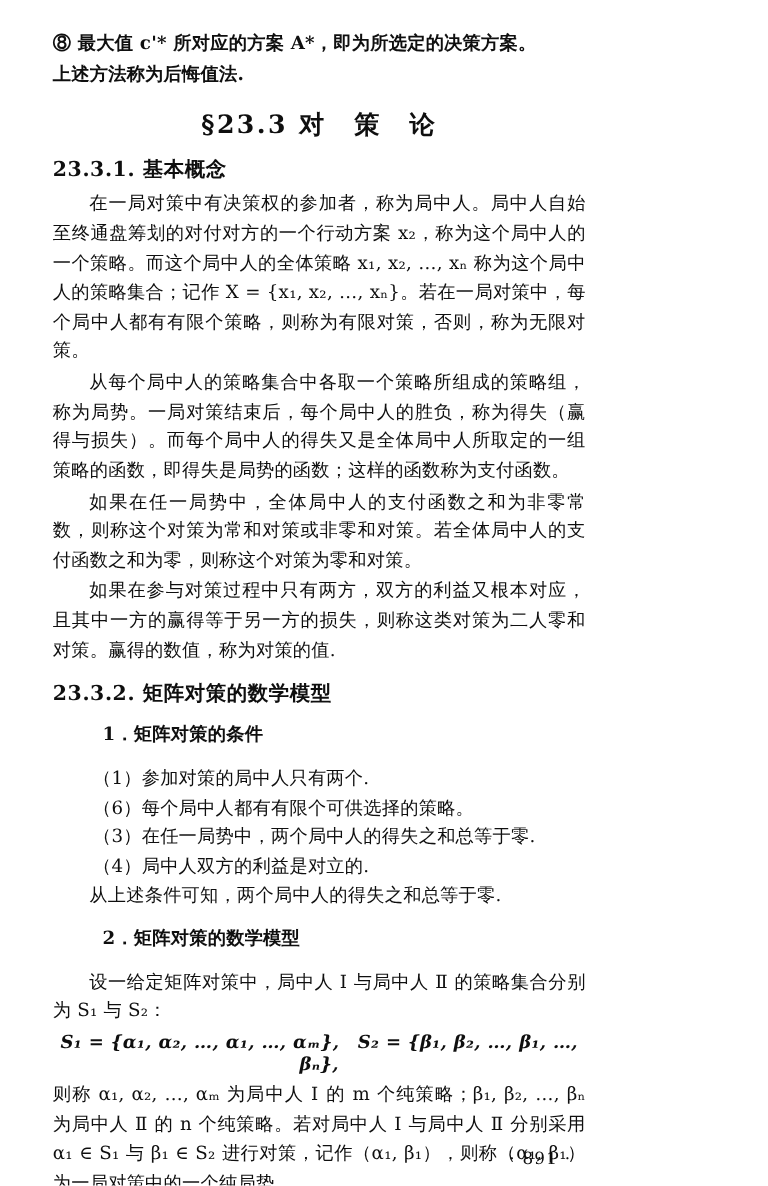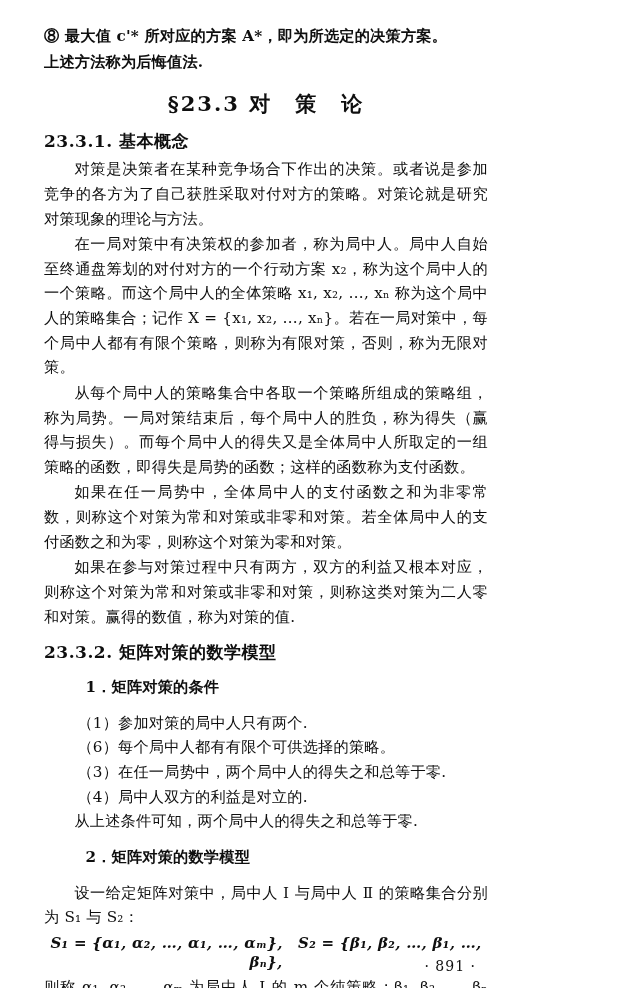--- a/index.html
+++ b/index.html
@@ -98,25 +98,24 @@
   <p class="para noindent topline b">⑧ 最大值 c'* 所对应的方案 A*，即为所选定的决策方案。</p>
   <p class="para noindent b">上述方法称为后悔值法.</p>
 
   <h1 class="section-title">
     <span>§23.3</span>
     <span>对　策　论</span>
   </h1>
 
   <h2 class="sub-title">23.3.1. 基本概念</h2>
 
-  <p class="para indent2">对策是决策者在某种竞争场合下作出的决策。或者说是参加竞争的各方为了自己获胜采取对付对方的策略。对策论就是研究对策现象的理论与方法。</p>
   <p class="para indent2">在一局对策中有决策权的参加者，称为局中人。局中人自始至终通盘筹划的对付对方的一个行动方案 x₂，称为这个局中人的一个策略。而这个局中人的全体策略 x₁, x₂, …, xₙ 称为这个局中人的策略集合；记作 X = {x₁, x₂, …, xₙ}。若在一局对策中，每个局中人都有有限个策略，则称为有限对策，否则，称为无限对策。</p>
   <p class="para indent2">从每个局中人的策略集合中各取一个策略所组成的策略组，称为局势。一局对策结束后，每个局中人的胜负，称为得失（赢得与损失）。而每个局中人的得失又是全体局中人所取定的一组策略的函数，即得失是局势的函数；这样的函数称为支付函数。</p>
   <p class="para indent2">如果在任一局势中，全体局中人的支付函数之和为非零常数，则称这个对策为常和对策或非零和对策。若全体局中人的支付函数之和为零，则称这个对策为零和对策。</p>
-  <p class="para indent2">如果在参与对策过程中只有两方，双方的利益又根本对应，则称这个对策为常和对策或非零和对策，则称这类对策为二人零和对策。赢得的数值，称为对策的值.</p>
+  <p class="para indent2">如果在参与对策过程中只有两方，双方的利益又根本对应，且其中一方的赢得等于另一方的损失，则称这类对策为二人零和对策。赢得的数值，称为对策的值.</p>
 
   <h2 class="sub-title">23.3.2. 矩阵对策的数学模型</h2>
 
   <p class="numbered">1．矩阵对策的条件</p>
   <p class="list-item">（1）参加对策的局中人只有两个.</p>
   <p class="list-item">（6）每个局中人都有有限个可供选择的策略。</p>
   <p class="list-item">（3）在任一局势中，两个局中人的得失之和总等于零.</p>
   <p class="list-item">（4）局中人双方的利益是对立的.</p>
   <p class="para indent2">从上述条件可知，两个局中人的得失之和总等于零.</p>
   <p class="numbered">2．矩阵对策的数学模型</p>

